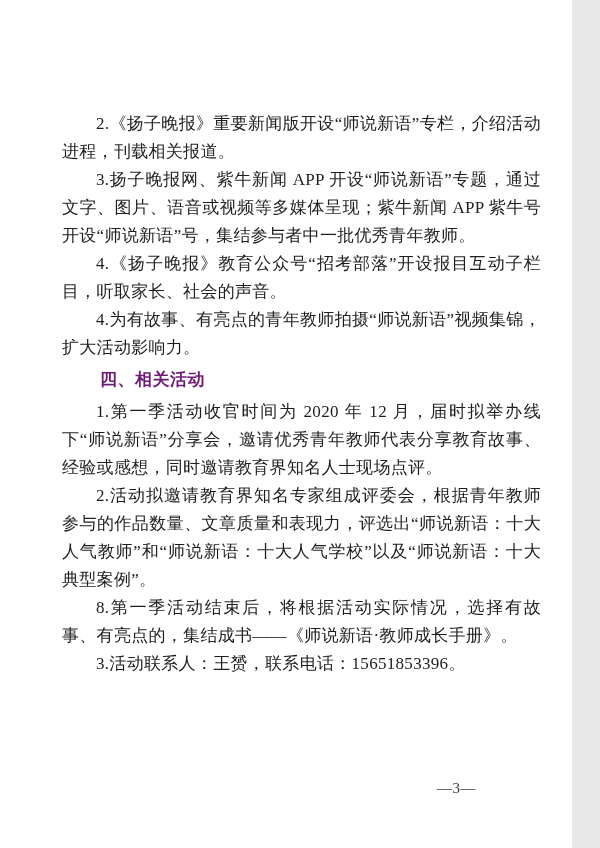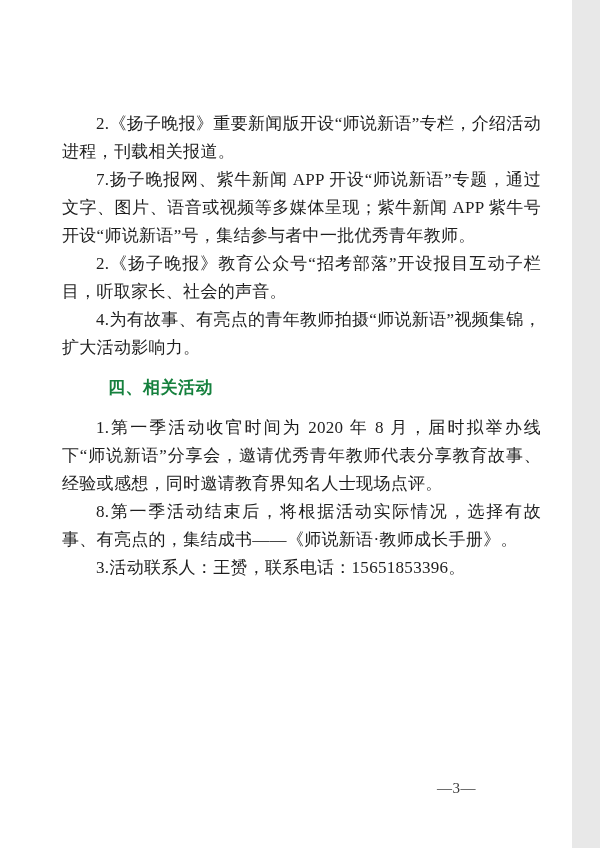--- a/index.html
+++ b/index.html
@@ -25,46 +25,47 @@
     color: #1e1e1e;
     text-align: justify;
     text-justify: inter-character;
   }
   .para {
     margin: 0;
     text-indent: 2em;
     letter-spacing: 0.3px;
   }
   .heading {
-    margin: 12px;
+    margin: 4px;
     text-indent: 2em;
     font-weight: bold;
     letter-spacing: 0.5px;
     font-family: "Liberation Sans", "DejaVu Sans", sans-serif;
-    color: #15803d;
+    color: #701a75;
   }
   .page-number {
     position: absolute;
     top: 779px;
     right: 96px;
     font-size: 15px;
     line-height: 18px;
     color: #3a3a3a;
     letter-spacing: 0.5px;
     font-family: "Liberation Serif", "DejaVu Serif", serif;
   }
 </style>
 </head>
 <body>
 
 <div class="page">
   <div class="content">
     <p class="para">2.《扬子晚报》重要新闻版开设“师说新语”专栏，介绍活动进程，刊载相关报道。</p>
-    <p class="para">7.扬子晚报网、紫牛新闻 APP 开设“师说新语”专题，通过文字、图片、语音或视频等多媒体呈现；紫牛新闻 APP 紫牛号开设“师说新语”号，集结参与者中一批优秀青年教师。</p>
-    <p class="para">2.《扬子晚报》教育公众号“招考部落”开设报目互动子栏目，听取家长、社会的声音。</p>
+    <p class="para">3.扬子晚报网、紫牛新闻 APP 开设“师说新语”专题，通过文字、图片、语音或视频等多媒体呈现；紫牛新闻 APP 紫牛号开设“师说新语”号，集结参与者中一批优秀青年教师。</p>
+    <p class="para">4.《扬子晚报》教育公众号“招考部落”开设报目互动子栏目，听取家长、社会的声音。</p>
     <p class="para">4.为有故事、有亮点的青年教师拍摄“师说新语”视频集锦，扩大活动影响力。</p>
     <p class="heading">四、相关活动</p>
-    <p class="para">1.第一季活动收官时间为 2020 年 8 月，届时拟举办线下“师说新语”分享会，邀请优秀青年教师代表分享教育故事、经验或感想，同时邀请教育界知名人士现场点评。</p>
+    <p class="para">1.第一季活动收官时间为 2020 年 12 月，届时拟举办线下“师说新语”分享会，邀请优秀青年教师代表分享教育故事、经验或感想，同时邀请教育界知名人士现场点评。</p>
+    <p class="para">2.活动拟邀请教育界知名专家组成评委会，根据青年教师参与的作品数量、文章质量和表现力，评选出“师说新语：十大人气教师”和“师说新语：十大人气学校”以及“师说新语：十大典型案例”。</p>
     <p class="para">8.第一季活动结束后，将根据活动实际情况，选择有故事、有亮点的，集结成书——《师说新语·教师成长手册》。</p>
     <p class="para">3.活动联系人：王赟，联系电话：15651853396。</p>
   </div>
   <div class="page-number">—3—</div>
 </div>
 
 </body></html>

